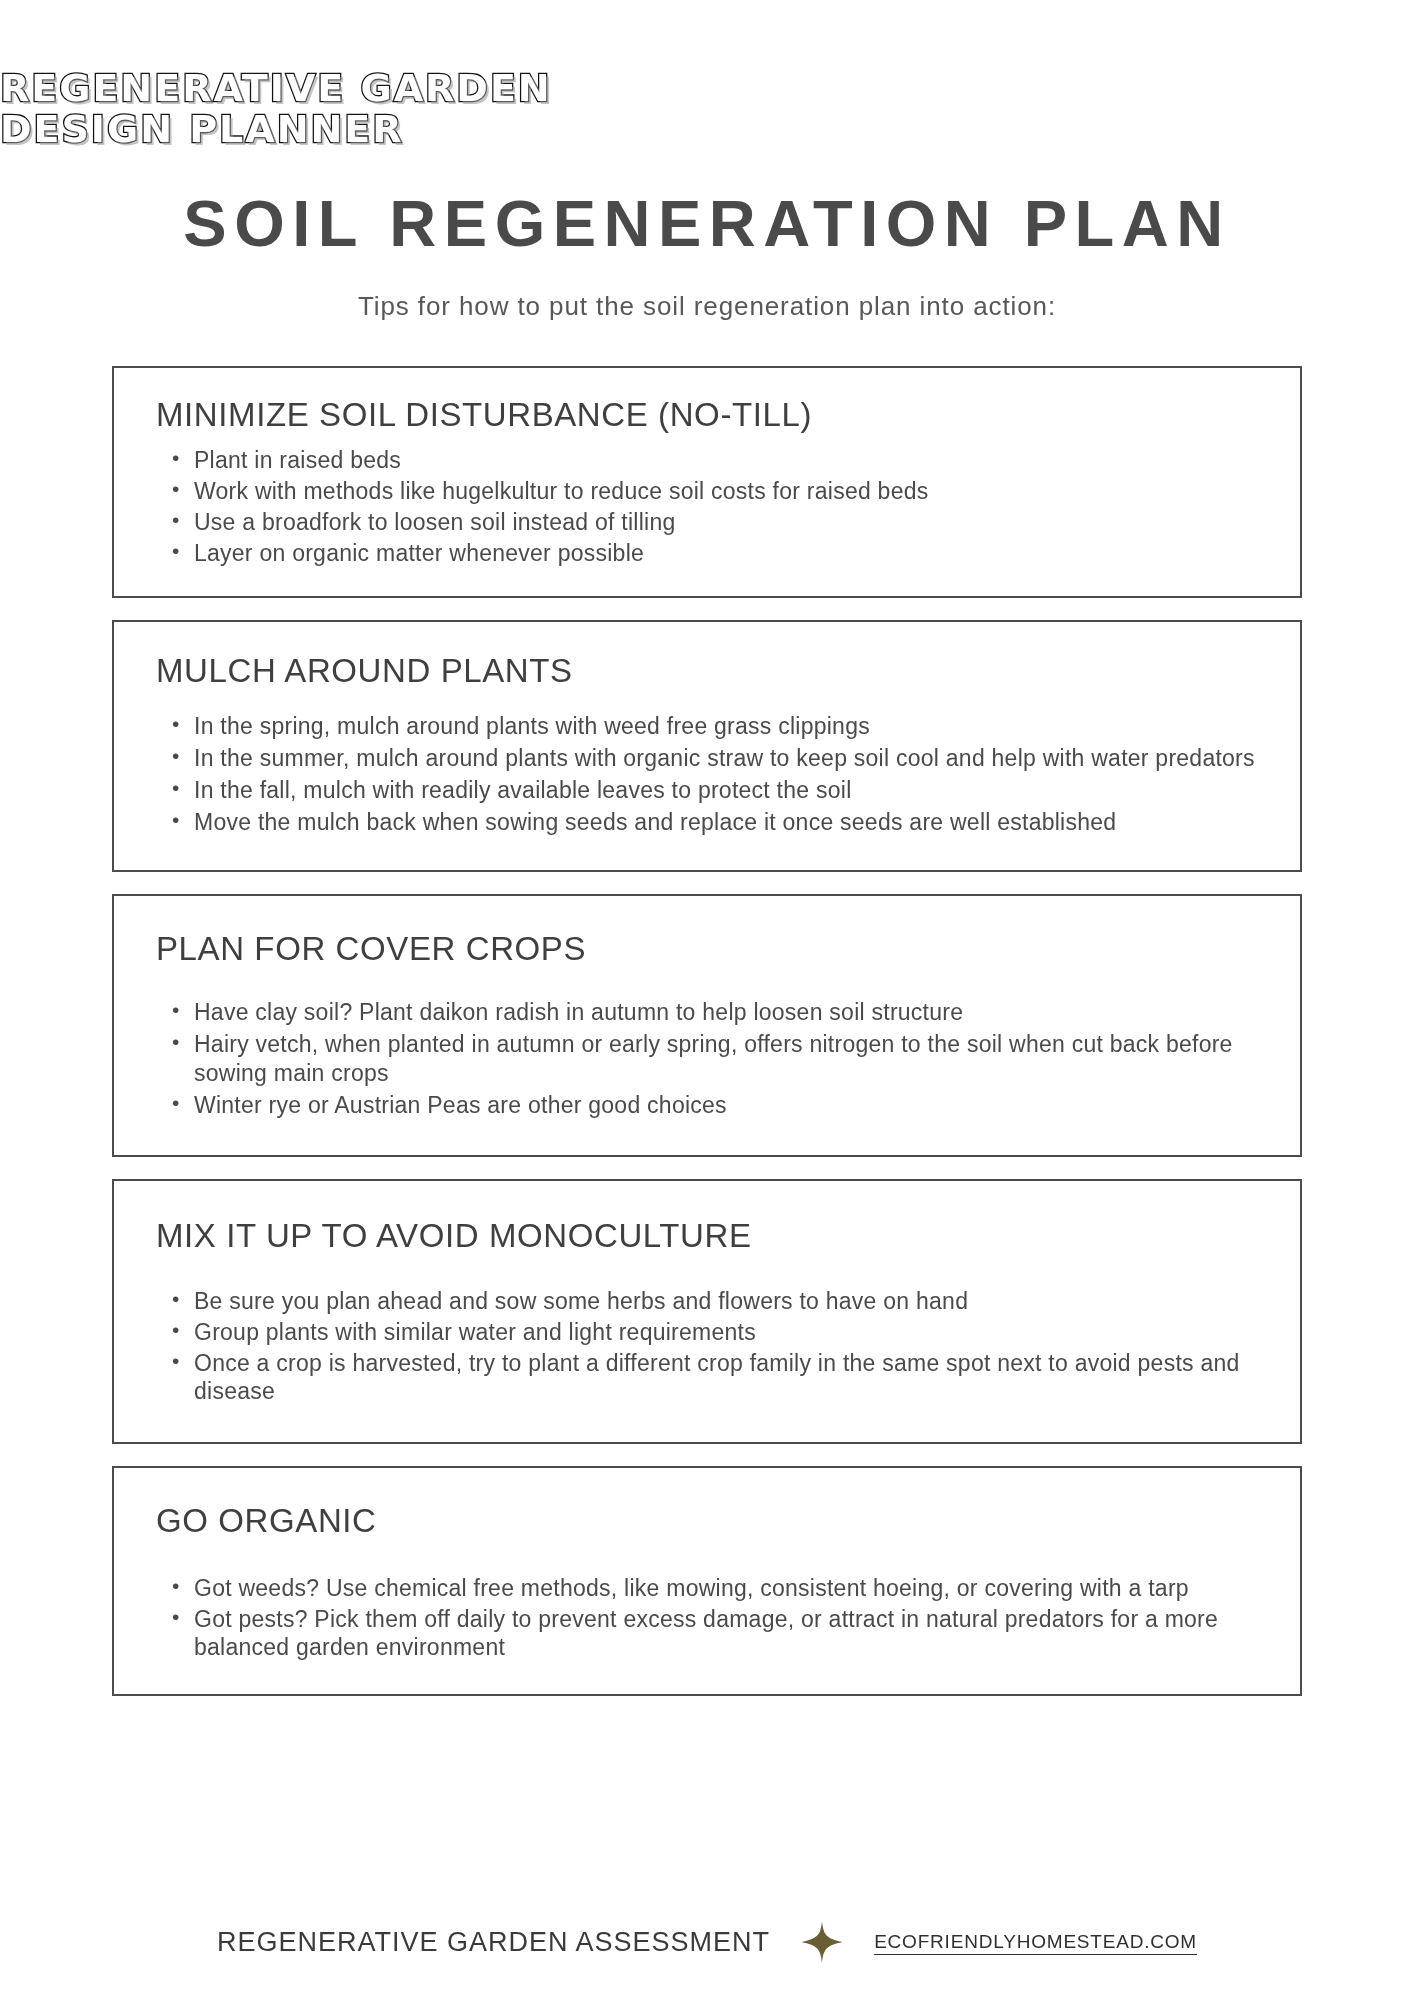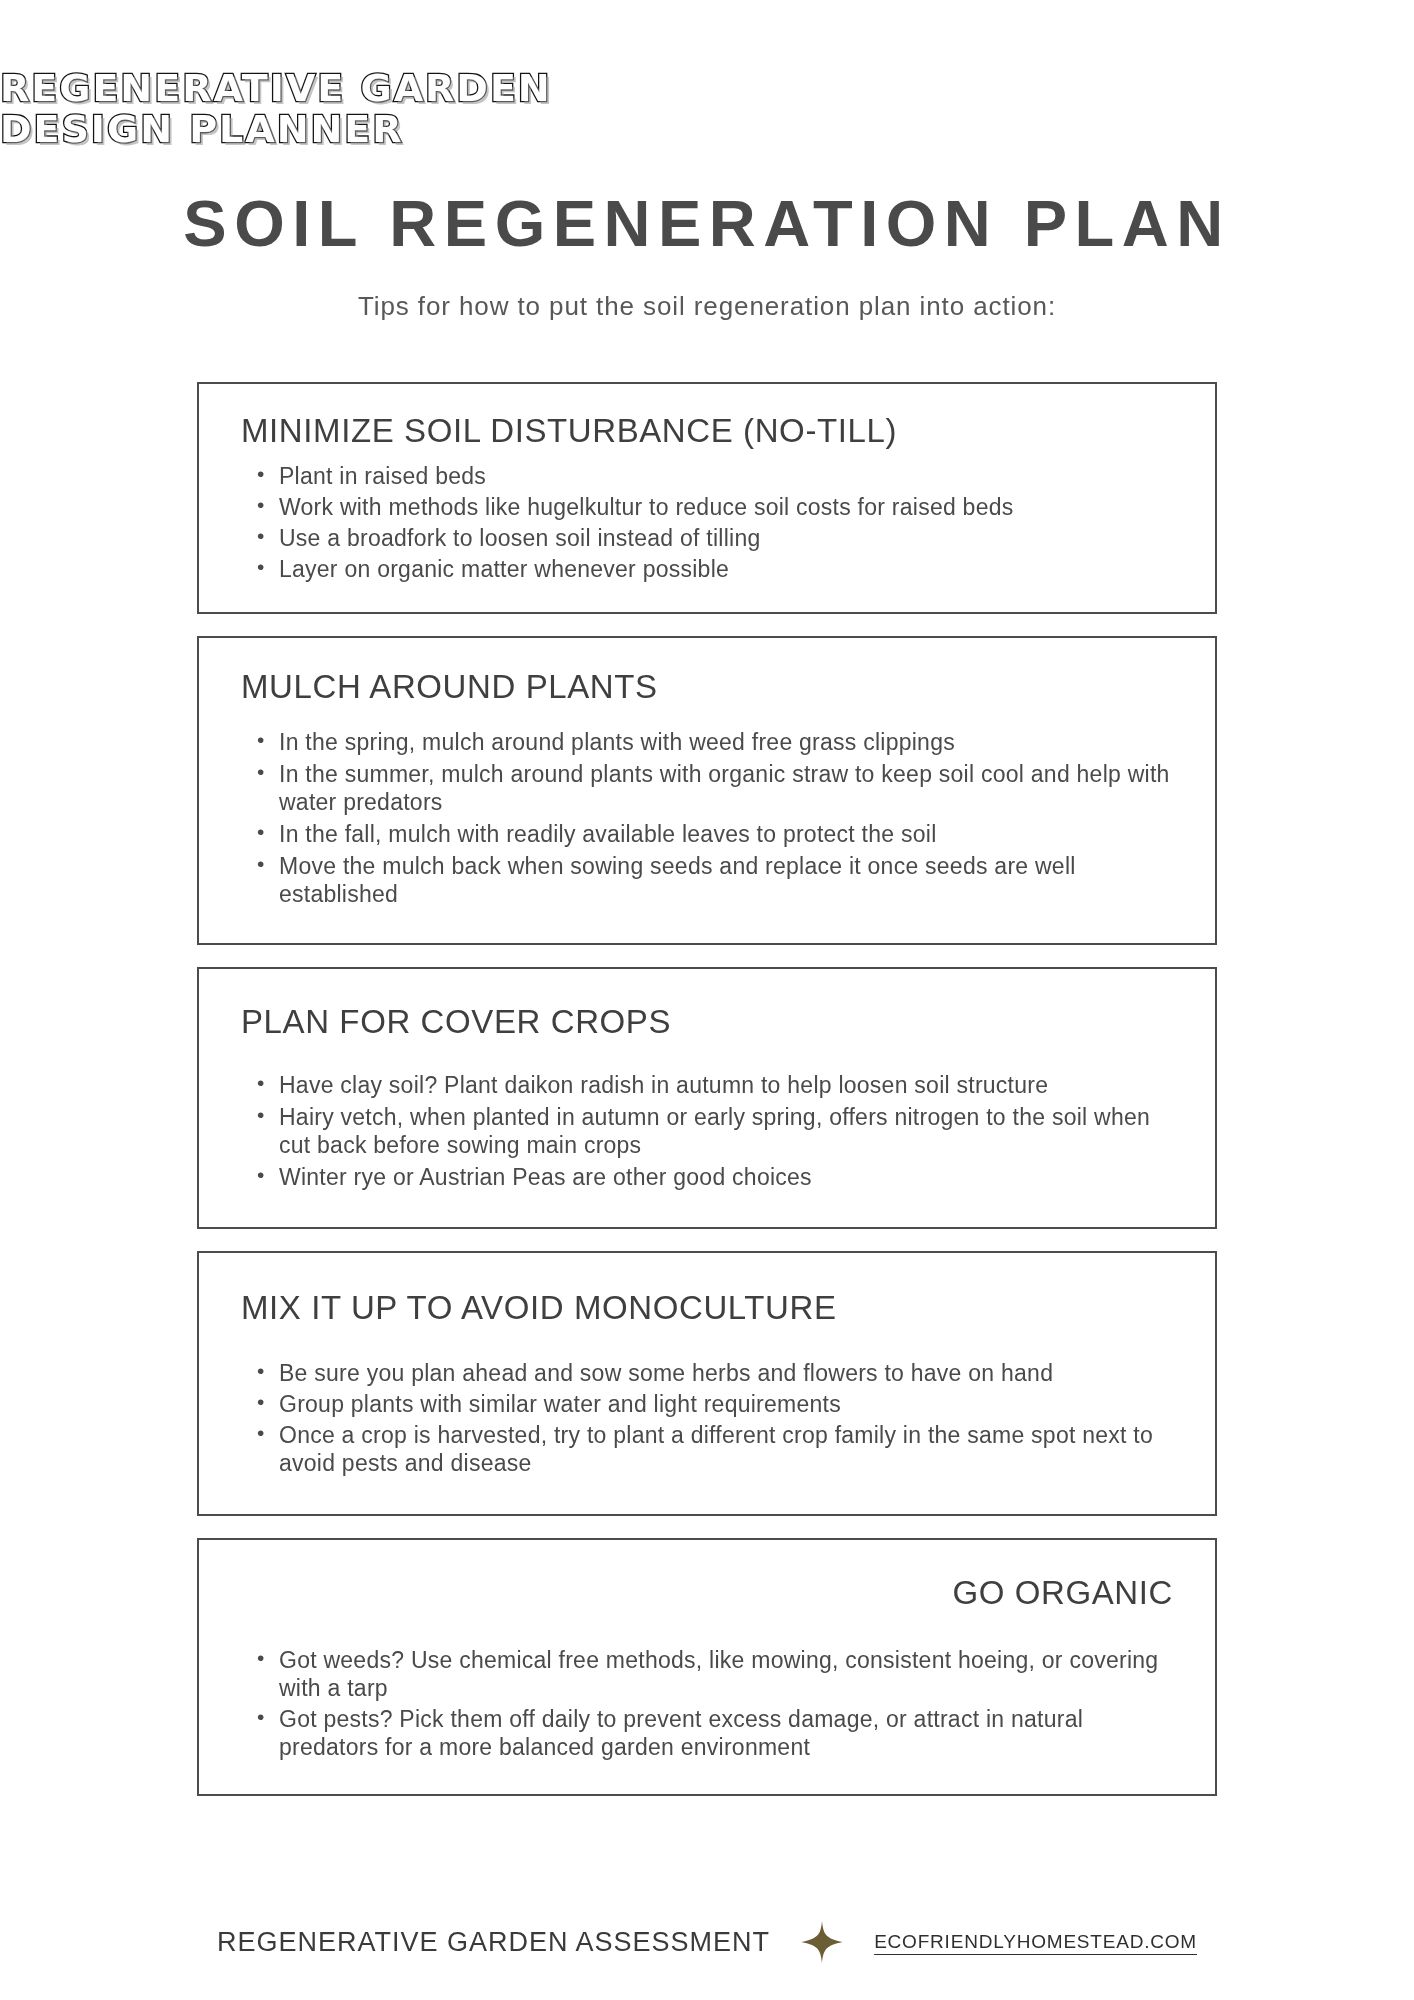--- a/index.html
+++ b/index.html
@@ -58,22 +58,22 @@
     font-family: "Liberation Sans", sans-serif;
     font-weight: 300;
     font-size: 26px;
     letter-spacing: 0.9px;
     color: #585858;
     margin-top: 30px;
   }
 
   
   .sections {
-    margin: 16px auto;
-    width: 1020px;
+    margin: 0 auto;
+    width: 1190px;
     padding-top: 44px;
   }
 
   .section-box {
     border: 2px solid #4c4c4c;
     background: #ffffff;
     padding: 26px 42px 24px 42px;
     margin-bottom: 22px;
     position: relative;
   }
@@ -126,21 +126,21 @@
 
   .box-3 { padding-top: 34px; padding-bottom: 32px; }
   .box-3 .section-heading { margin-bottom: 30px; }
   .box-3 .bullets li { margin-bottom: 4px; }
 
   .box-4 { padding-top: 36px; padding-bottom: 34px; }
   .box-4 .section-heading { margin-bottom: 32px; }
   .box-4 .bullets li { margin-bottom: 3px; }
 
   .box-5 { padding-top: 34px; padding-bottom: 30px; }
-  .box-5 .section-heading { margin-bottom: 34px; text-align: right; }
+  .box-5 .section-heading { margin-bottom: 34px; }
   .box-5 .bullets li { margin-bottom: 3px; }
 
   
   .footer {
     position: absolute;
     left: 0;
     right: 0;
     bottom: 36px;
     display: flex;
     align-items: center;

